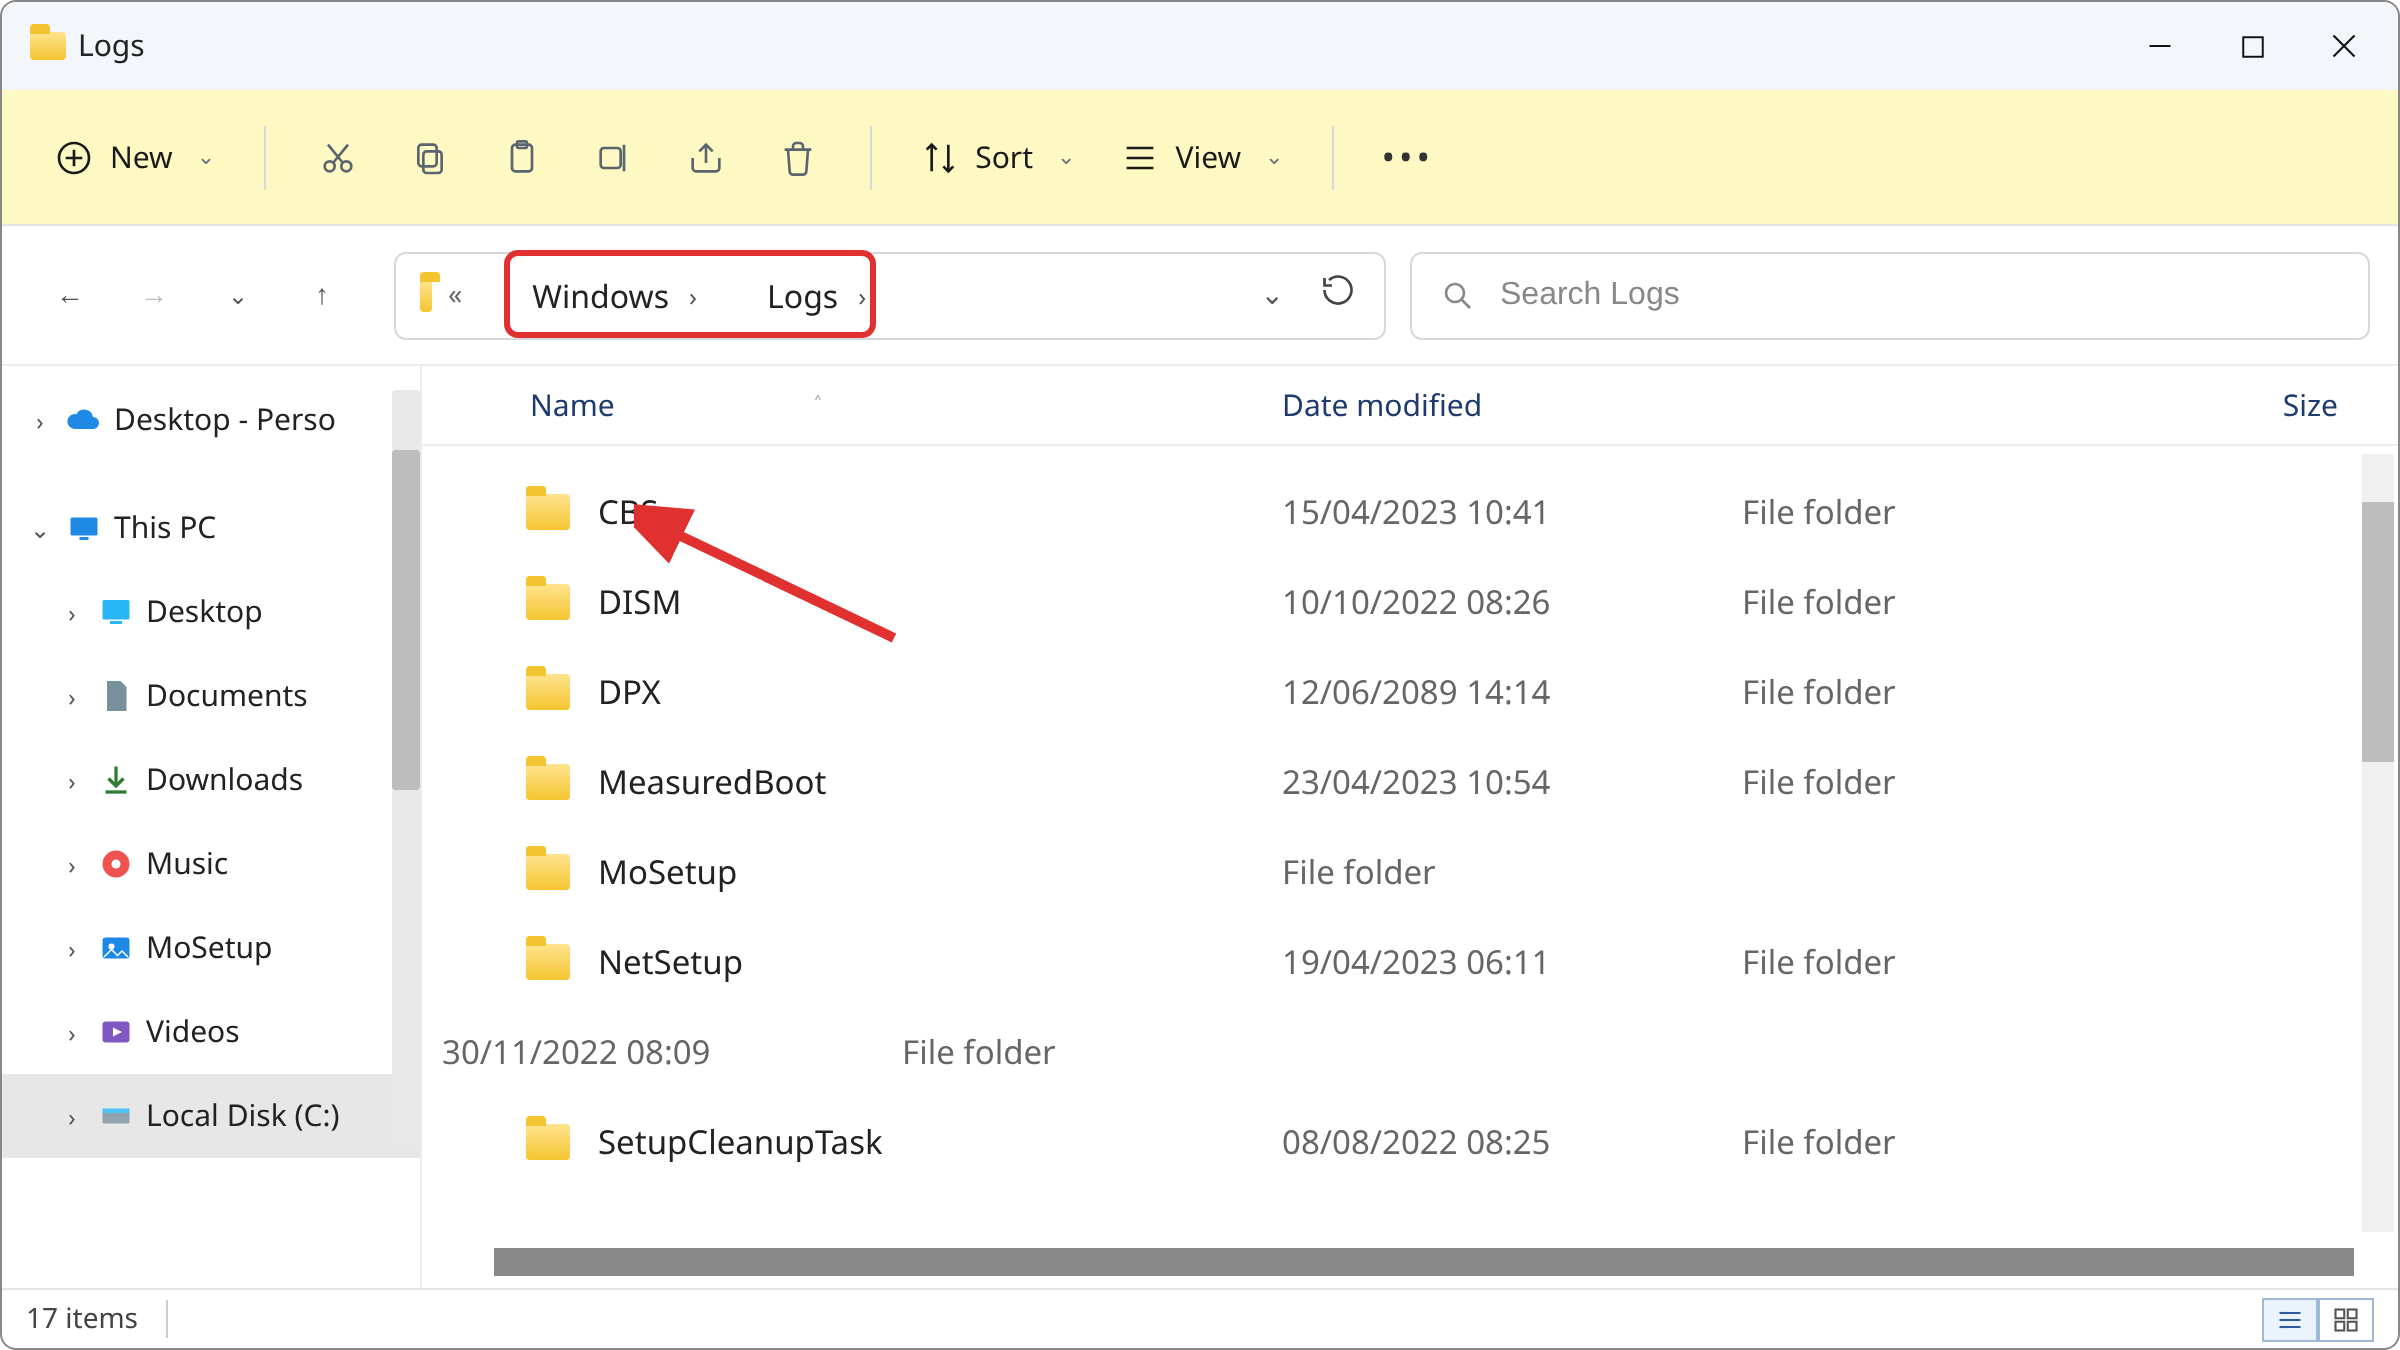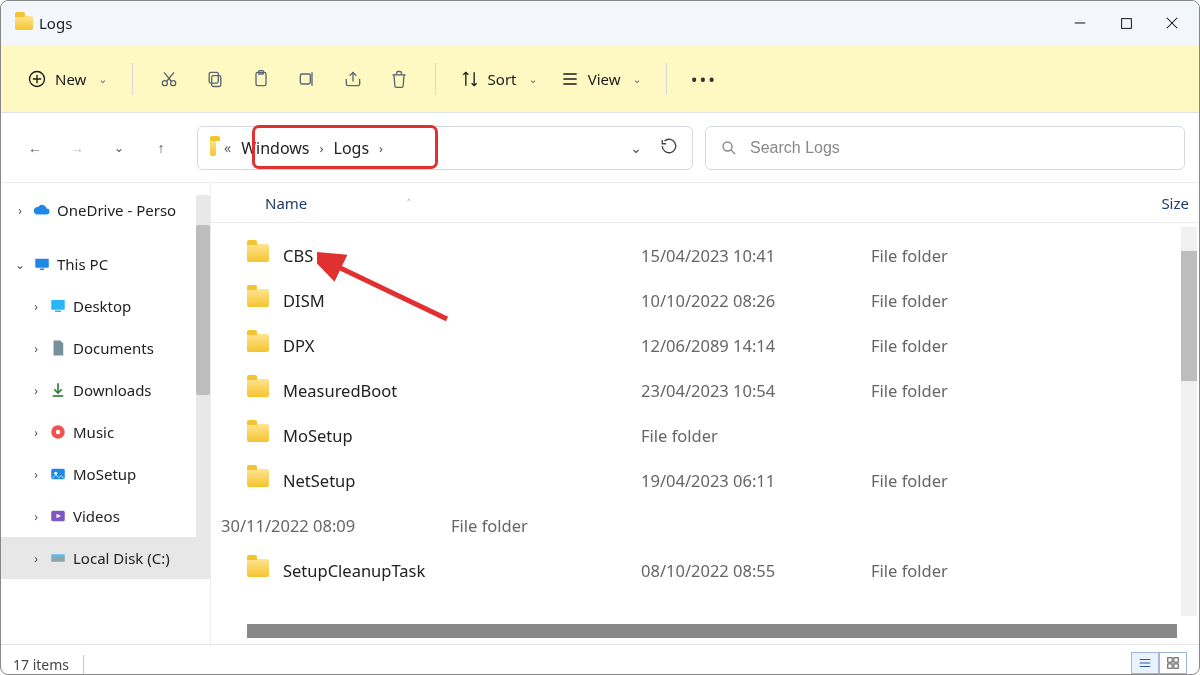--- a/index.html
+++ b/index.html
@@ -85,21 +85,21 @@
     padding: 0 8px;
     position: relative;
   }
   .breadcrumb {
     display: flex;
     align-items: center;
     gap: 2px;
     font-size: 16px;
     color: #222;
   }
-  .breadcrumb .crumb { padding: 4px 6px; }
+  .breadcrumb .crumb { padding: 4px 6px; margin-left: 25px; }
   .breadcrumb .crumb-arrow { color: #555; font-size: 13px; padding: 0 2px; }
   .crumb-highlight {
     position: absolute;
     border: 3px solid #e03030;
     border-radius: 7px;
     pointer-events: none;
   }
   .addr-right { margin-left: auto; display: flex; align-items: center; gap: 18px; color: #555; padding-right: 6px;}
   .searchbar {
     width: 480px;
@@ -161,41 +161,42 @@
     flex-direction: column;
     position: relative;
   }
   .list-header {
     display: flex;
     align-items: center;
     height: 40px;
     font-size: 15px;
     color: #1e3a6e;
     border-bottom: 1px solid #ececec;
+    padding-right: 20px;
   }
   .col { padding: 0 10px; }
   .col-name { flex: 0 0 420px; padding-left: 54px; display: flex; align-items: center; gap: 100px;}
   .col-date { flex: 0 0 230px; }
   .col-type { flex: 0 0 200px; }
   .col-size { flex: 1; text-align: right; }
   .sort-ind { color: #888; font-size: 11px; }
   .list-body {
     overflow: auto;
     padding-top: 10px;
     padding-right: 20px;
     position: relative;
   }
   .row {
     display: flex;
     align-items: center;
     height: 45px;
     font-size: 16.5px;
     color: #222;
   }
-  .row .col-name { display: flex; align-items: flex-start; gap: 14px; padding-left: 36px;}
+  .row .col-name { display: flex; align-items: center; gap: 14px; padding-left: 52px;}
   .row .col-date, .row .col-type { color: #666; }
   .folder-icon {
     width: 22px; height: 18px;
     background: linear-gradient(180deg,#ffe490,#f4c430);
     border-radius: 2px;
     position: relative;
   }
   .folder-icon::before {
     content: "";
     position: absolute; top: -4px; left: 0;
@@ -211,21 +212,21 @@
   .main-scroll-v .thumb { width: 16px; height: 130px; background: #bdbdbd; margin-top: 24px;}
   .main-scroll-h {
     position: absolute; left: 36px; right: 22px; bottom: 6px;
     height: 14px; background: #888; border-radius: 0;
   }
   
   .statusbar {
     height: 30px;
     border-top: 1px solid #e5e5e5;
     display: flex;
-    align-items: flex-end;
+    align-items: center;
     font-size: 14px;
     color: #444;
     padding: 0 12px;
     gap: 16px;
   }
   .statusbar .count { border-right: 1px solid #ccc; padding-right: 14px;}
   .statusbar .spacer { flex: 1; }
   .status-icons { display: flex; gap: 0; }
   .status-icons .sbtn { width: 28px; height: 22px; border: 1px solid #9fb8d8; display: flex; align-items: center; justify-content: center; }
   .status-icons .sbtn:first-child { background: #eaf2fb; }
@@ -382,21 +383,21 @@
 
   <div class="sidebar">
     <div id="sidebar-mount">
         <div class="tree-item">
           <span class="expander">›</span>
           <span class="ico">
             <svg viewBox="0 0 24 24" width="18" height="18" fill="#1e88e5">
               <path d="M6 18a5 5 0 1 1 .9-9.9A6 6 0 0 1 18 10a4 4 0 0 1 0 8H6z"></path>
             </svg>
           </span>
-          <span>OneDrive - Perso</span>
+          <span>Desktop - Perso</span>
         </div>
         <div style="height: 12px;"></div>
         <div class="tree-item">
           <span class="expander">⌄</span>
           <span class="ico">
             <svg viewBox="0 0 24 24" width="18" height="18" fill="#1e88e5">
               <rect x="3" y="5" width="18" height="12" rx="1"></rect>
               <rect x="9" y="18" width="6" height="2"></rect>
             </svg>
           </span>
@@ -478,20 +479,21 @@
         <div class="side-scroll-thumb"></div>
       </div>
   </div>
 
   <div class="main">
     <div class="list-header">
       <div class="col col-name">
         <span>Name</span>
         <span class="sort-ind">˄</span>
       </div>
+      <div class="col col-date">Date modified</div>
       <div class="col col-size">Size</div>
     </div>
     <div class="list-body" id="list-mount">
         <div class="row">
           <div class="col col-name">
             <span class="folder-icon"></span>
             <span>CBS</span>
           </div>
           <div class="col col-date">15/04/2023 10:41</div>
           <div class="col col-type">File folder</div>
@@ -544,21 +546,21 @@
         <div class="row">
           <div class="col col-date">30/11/2022 08:09</div>
           <div class="col col-type">File folder</div>
           <div class="col col-size"></div>
         </div>
         <div class="row">
           <div class="col col-name">
             <span class="folder-icon"></span>
             <span>SetupCleanupTask</span>
           </div>
-          <div class="col col-date">08/10/2022 08:55</div>
+          <div class="col col-date">08/08/2022 08:25</div>
           <div class="col col-type">File folder</div>
           <div class="col col-size"></div>
         </div>
       </div>
     <div class="main-scroll-v">
         <div class="thumb"></div>
       </div>
     <div class="main-scroll-h"></div>
   </div>
 </div>

